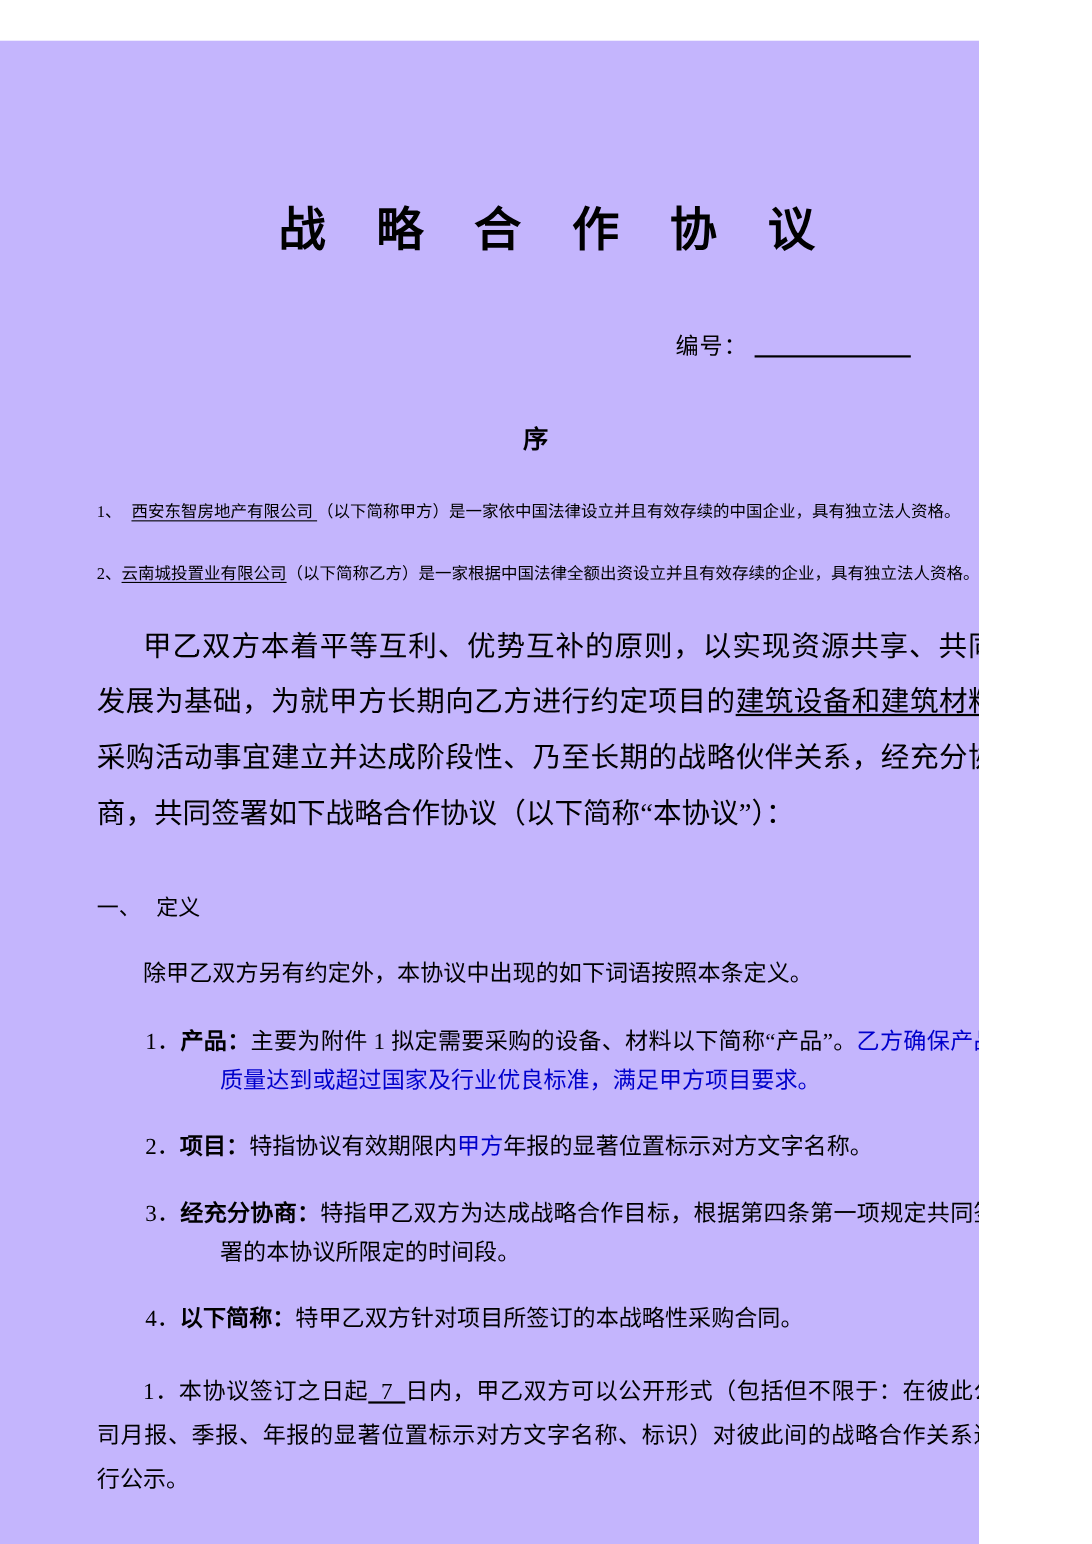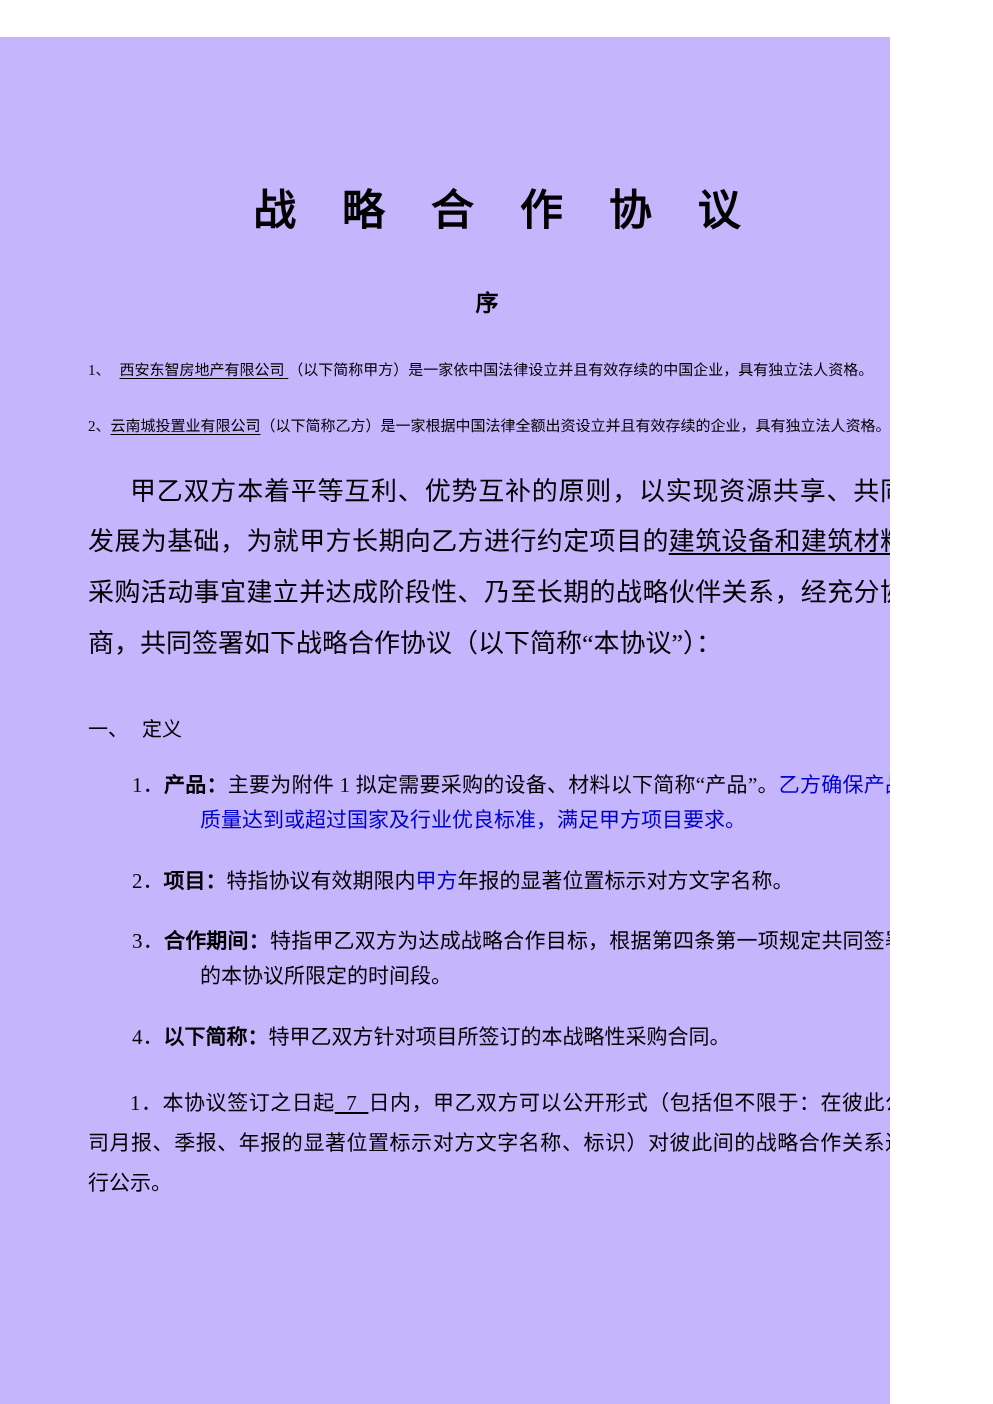--- a/index.html
+++ b/index.html
@@ -139,50 +139,54 @@
   }
 </style>
 </head>
 <body>
 
 <div class="page">
   <div class="content">
 
     <div class="doc-title">战 略 合 作 协 议</div>
 
+    <div class="serial-row">
+      <span class="serial-label">编号：</span><span class="blank-line"></span>
+    </div>
 
     <div class="preface-heading">序</div>
 
     <div class="pre-item">
       <span class="pre-num">1、</span><span class="gap"></span><span class="ul">西安东智房地产有限公司</span><span class="ul">&nbsp;</span><span>（以下简称甲方）是一家依中国法律设立并且有效存续的中国企业，具有独立法人资格。</span>
     </div>
 
     <div class="pre-item second">
       <span class="pre-num">2、</span><span class="ul">云南城投置业有限公司</span><span>（以下简称乙方）是一家根据中国法律全额出资设立并且有效存续的企业，具有独立法人资格。</span>
     </div>
 
     <div class="flow-para">
       <span>甲乙双方本着平等互利、优势互补的原则，以实现资源共享、共同发展为基础，为就甲方长期向乙方进行约定项目的</span><span class="ul">建筑设备和建筑材料</span><span>采购活动事宜建立并达成阶段性、乃至长期的战略伙伴关系，经充分协商，共同签署如下战略合作协议（以下简称“本协议”）：</span>
     </div>
 
     <div class="sec-heading">
       <span>一、</span><span class="sp"></span><span>定义</span>
     </div>
 
+    <div class="plain-para">除甲乙双方另有约定外，本协议中出现的如下词语按照本条定义。</div>
 
     <div class="def-item">
       <span>1．</span><span class="def-term">产品：</span><span>主要为附件 1 拟定需要采购的设备、材料以下简称“产品”。</span><span class="blue">乙方确保产品质量达到或超过国家及行业优良标准，满足甲方项目要求。</span>
     </div>
 
     <div class="def-item">
       <span>2．</span><span class="def-term">项目：</span><span>特指协议有效期限内</span><span class="blue">甲方</span><span>年报的显著位置标示对方文字名称。</span>
     </div>
 
     <div class="def-item">
-      <span>3．</span><span class="def-term">合作期间：</span><span>特指甲乙双方为达成战略合作目标，根据第四条第一项规定共同签署的本协议所限定的时间段。</span>
+      <span>3．</span><span class="def-term">经充分协商：</span><span>特指甲乙双方为达成战略合作目标，根据第四条第一项规定共同签署的本协议所限定的时间段。</span>
     </div>
 
     <div class="def-item">
       <span>4．</span><span class="def-term">以下简称：</span><span>特甲乙双方针对项目所签订的本战略性采购合同。</span>
     </div>
 
 
     <div class="ann-para">
       <span>1．</span><span>本协议签订之日起</span><span class="inline-fill">  7  </span><span>日内，甲乙双方可以公开形式（包括但不限于：在彼此公司月报、季报、年报的显著位置标示对方文字名称、标识）对彼此间的战略合作关系进行公示。</span>
     </div>

